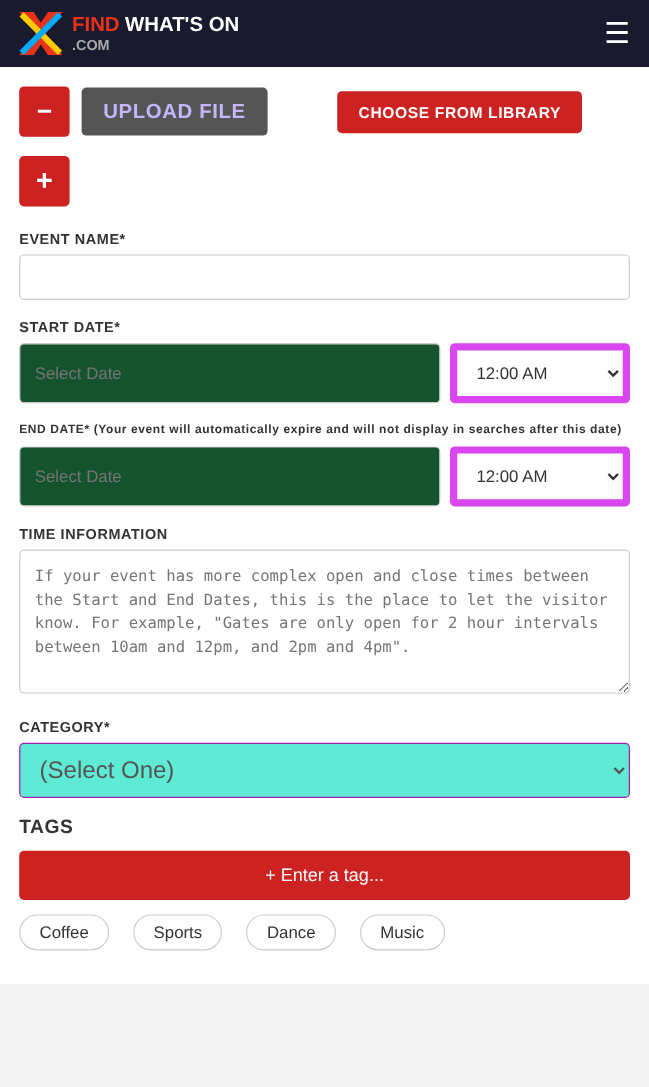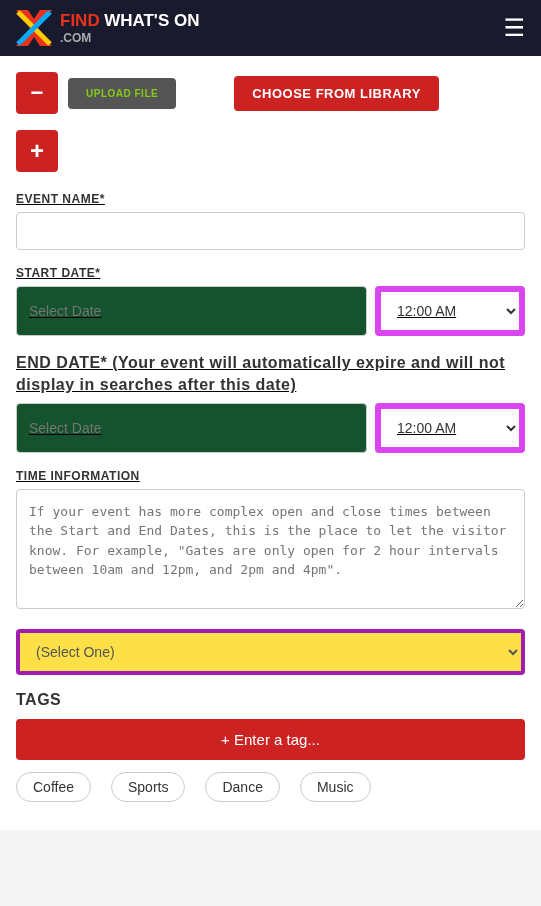--- a/index.html
+++ b/index.html
@@ -81,25 +81,25 @@
       font-size: 22px;
       cursor: pointer;
       display: flex;
       align-items: center;
       justify-content: center;
       font-weight: bold;
     }
 
     .btn-upload {
       background: #555;
-      color: #84cc16;
+      color: #c4b5fd;
       border: none;
       border-radius: 4px;
       padding: 10px 18px;
-      font-size: 10px;
+      font-size: 17px;
       font-weight: bold;
       cursor: pointer;
       letter-spacing: 0.5px;
     }
 
     .btn-choose-library {
       background: #cc2222;
       color: white;
       border: none;
       border-radius: 4px;
@@ -127,21 +127,20 @@
       cursor: pointer;
       display: flex;
       align-items: center;
       justify-content: center;
       font-weight: bold;
     }
 
     
     .form-section {
       margin-bottom: 16px;
-      text-decoration: underline;
     }
 
     .form-label {
       font-size: 12px;
       font-weight: bold;
       color: #333;
       letter-spacing: 0.5px;
       margin-bottom: 6px;
       display: block;
     }
@@ -185,21 +184,21 @@
       padding: 10px 12px;
       font-size: 14px;
       color: #333;
       background: white;
       outline: none;
       appearance: auto;
     }
 
     
     .end-date-label {
-      font-size: 16px;
+      font-size: 10px;
       font-weight: bold;
       color: #333;
       letter-spacing: 0.5px;
       margin-bottom: 6px;
       display: block;
       line-height: 1.4;
     }
 
     
     .time-info-textarea {
@@ -211,26 +210,26 @@
       color: #999;
       min-height: 120px;
       resize: vertical;
       outline: none;
       line-height: 1.5;
     }
 
     
     .category-select {
       width: 100%;
-      border: 4px solid #a21caf;
+      border: 1px solid #a21caf;
       border-radius: 4px;
       padding: 10px 12px;
-      font-size: 14px;
+      font-size: 20px;
       color: #555;
-      background: #fde047;
+      background: #5eead4;
       outline: none;
       appearance: auto;
     }
 
     
     .tags-section {
       margin-bottom: 12px;
     }
 
     .tags-label {
@@ -333,20 +332,21 @@
       </select>
     </div>
   </div>
 
   <div class="form-section">
     <label class="form-label">TIME INFORMATION</label>
     <textarea class="time-info-textarea" placeholder="If your event has more complex open and close times between the Start and End Dates, this is the place to let the visitor know. For example, &quot;Gates are only open for 2 hour intervals between 10am and 12pm, and 2pm and 4pm&quot;." style=""></textarea>
   </div>
 
   <div class="form-section">
+    <label class="form-label">CATEGORY*</label>
     <select class="category-select">
       <option>(Select One)</option>
       <option>Arts</option>
       <option>Business</option>
       <option>Community</option>
       <option>Dance</option>
       <option>Food</option>
       <option>Music</option>
       <option>Sports</option>
     </select>

